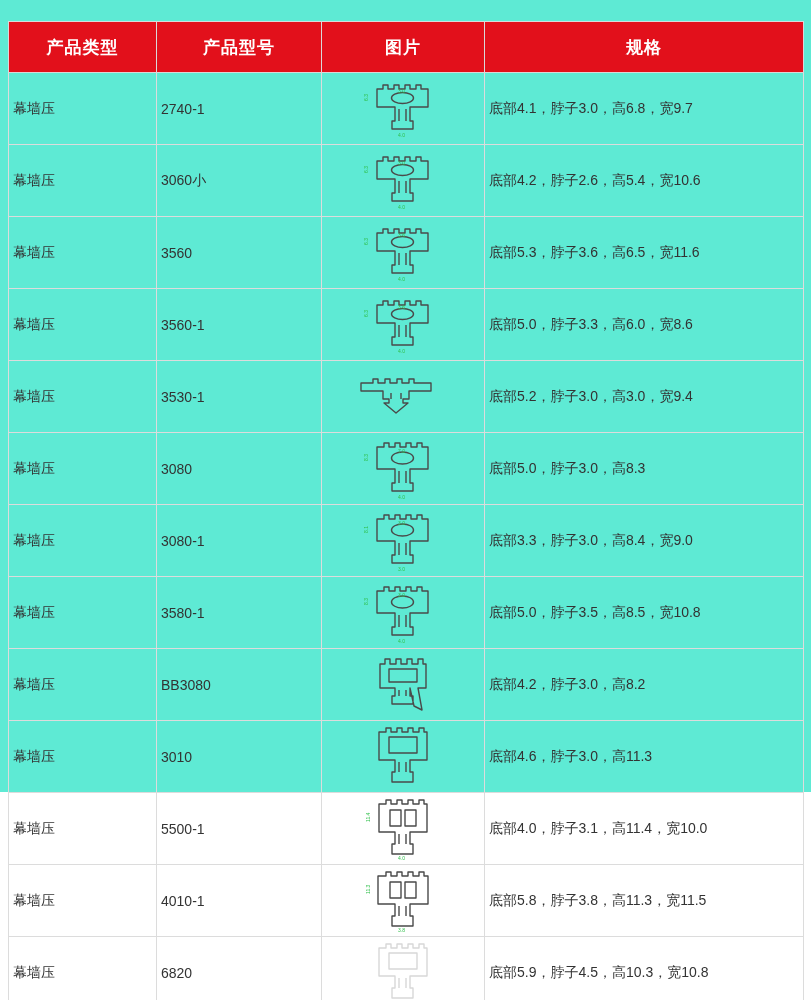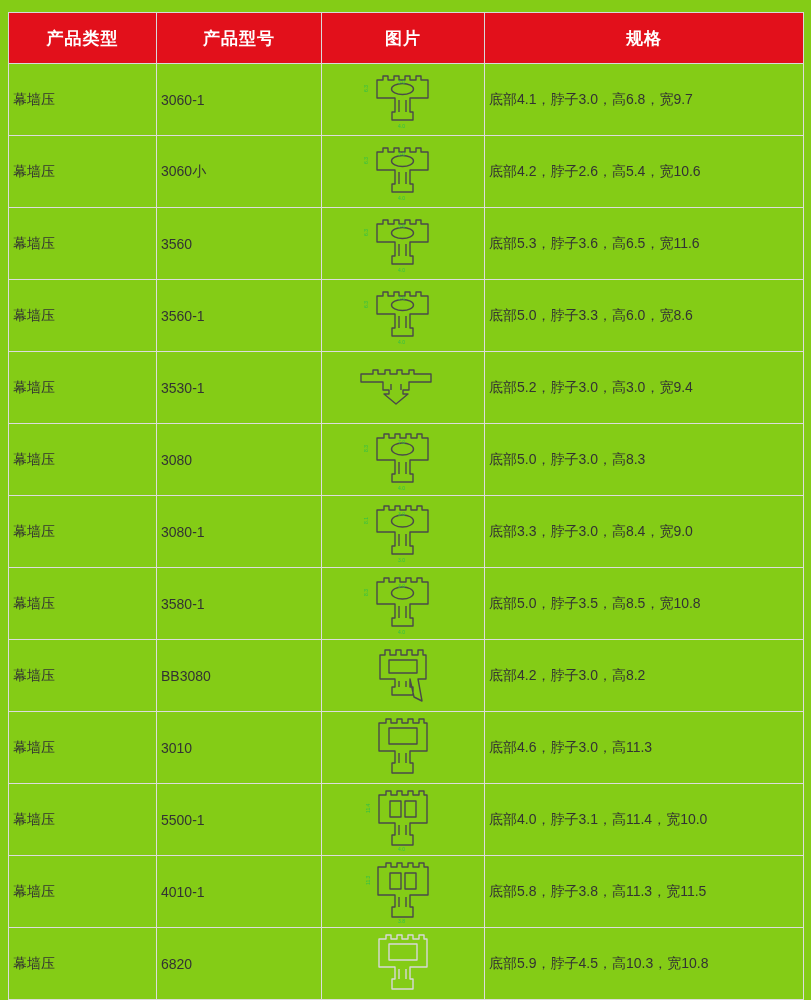--- a/index.html
+++ b/index.html
@@ -8,24 +8,24 @@
     background: #ffffff;
   }
   body {
     font-family: "Liberation Sans", "DejaVu Sans", sans-serif;
     width: 811px;
     height: 1000px;
     overflow: hidden;
   }
   .sheet {
     width: 811px;
-    height: 1000px;
+    height: 792px;
     box-sizing: border-box;
-    padding: 12px 8px 0 8px;
-    background: #84cc16;
+    padding: 21px 8px 0 8px;
+    background: #5eead4;
   }
   table.spec {
     border-collapse: collapse;
     width: 795px;
     table-layout: fixed;
   }
   table.spec col.c1 { width: 148px; }
   table.spec col.c2 { width: 165px; }
   table.spec col.c3 { width: 163px; }
   table.spec col.c4 { width: 319px; }
@@ -77,21 +77,21 @@
         <th>产品类型</th>
         <th>产品型号</th>
         <th>图片</th>
         <th>规格</th>
       </tr>
     </thead>
     <tbody>
 
       <tr>
         <td class="type-cell">幕墙压</td>
-        <td class="model-cell">3060-1</td>
+        <td class="model-cell">2740-1</td>
         <td class="img-cell">
           <div class="profile-wrap">
             <svg width="86" height="64" viewBox="0 0 86 64">
               <g fill="none" stroke="#4a4a4a" stroke-width="1.4" stroke-linejoin="round">
                 <path d="M23 12 L23 8 L28 8 L28 12 L34 12 L34 8 L39 8 L39 12 L45 12 L45 8 L50 8 L50 12 L56 12 L56 8 L61 8 L61 12
                          L68 12 L68 30 L50 30 L50 44 L53 44 L53 52 L32 52 L32 44 L35 44 L35 30 L17 30 L17 12 Z"></path>
                 <ellipse cx="42.5" cy="21" rx="11" ry="5.5"></ellipse>
                 <path d="M39 32 L39 44 M46 32 L46 44"></path>
               </g>
               <text class="dim" x="8" y="24" transform="rotate(-90 8 24)">6.3</text>

